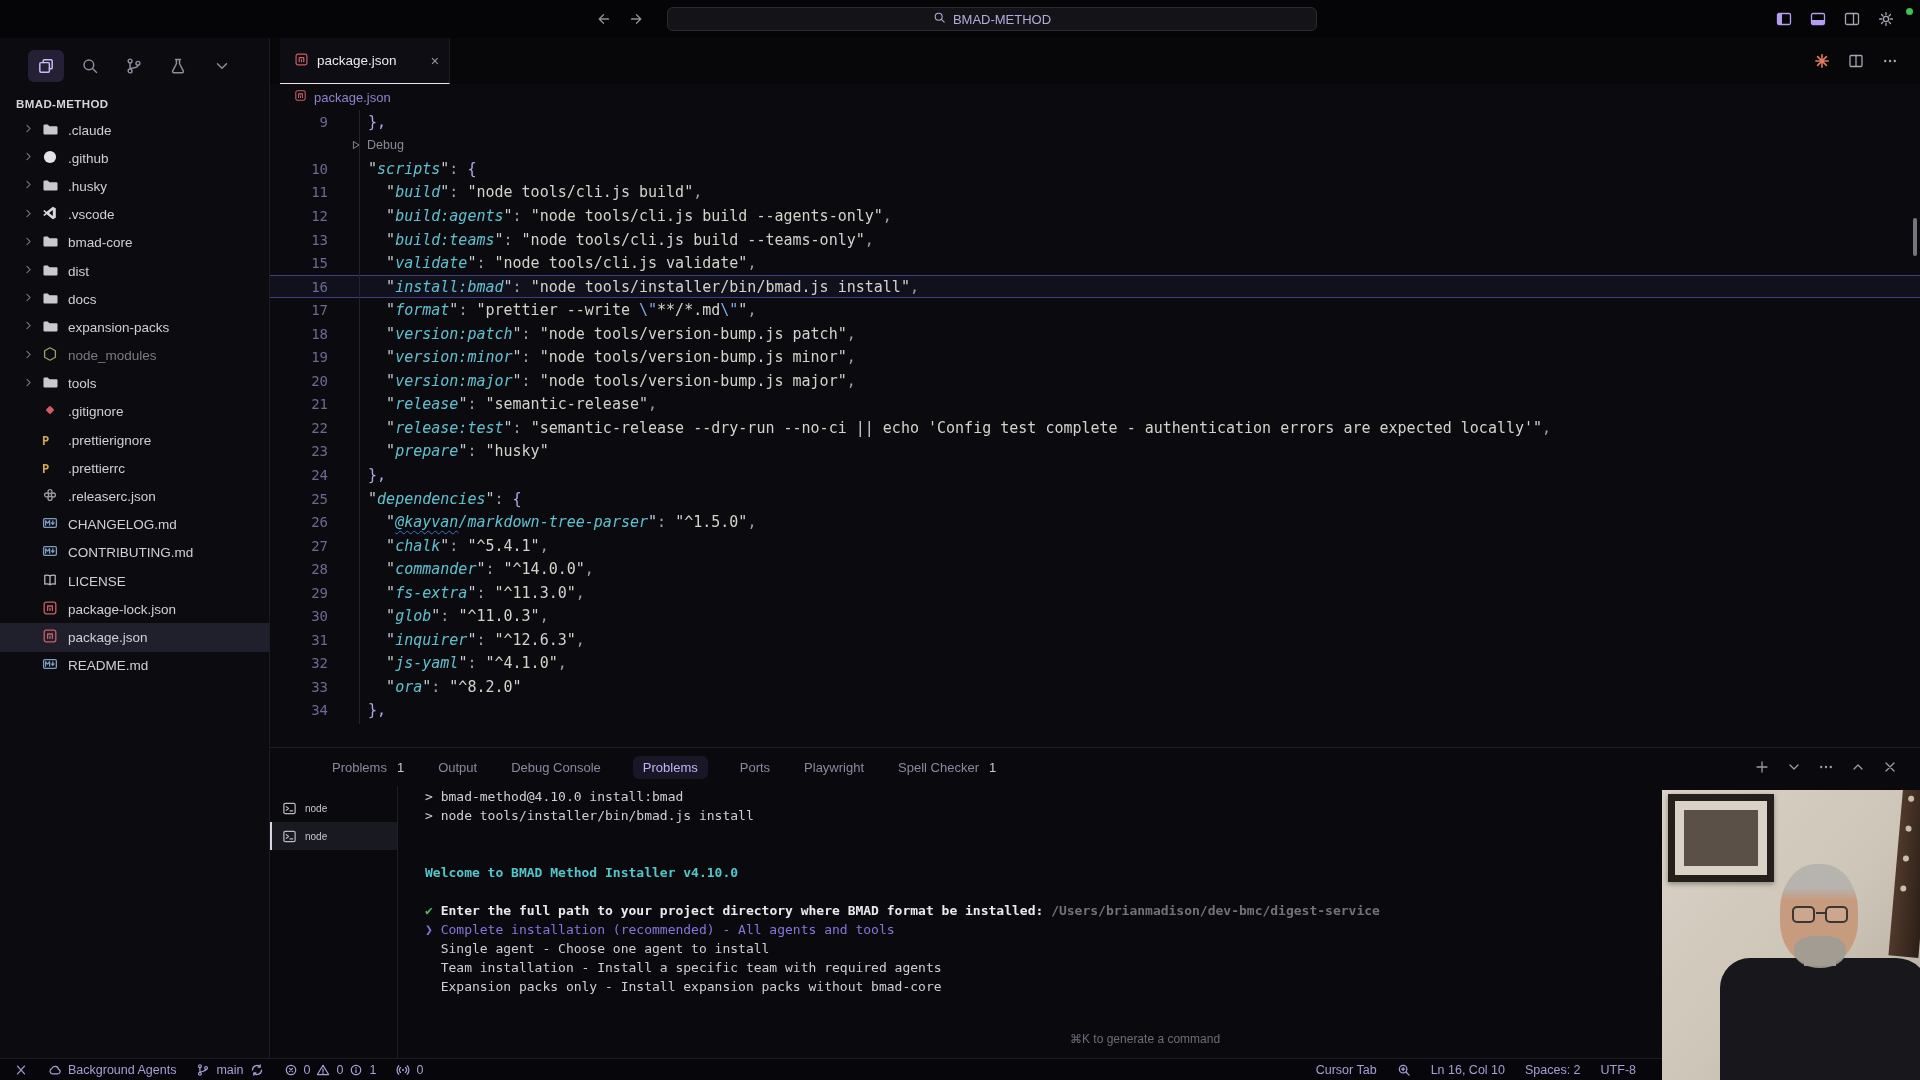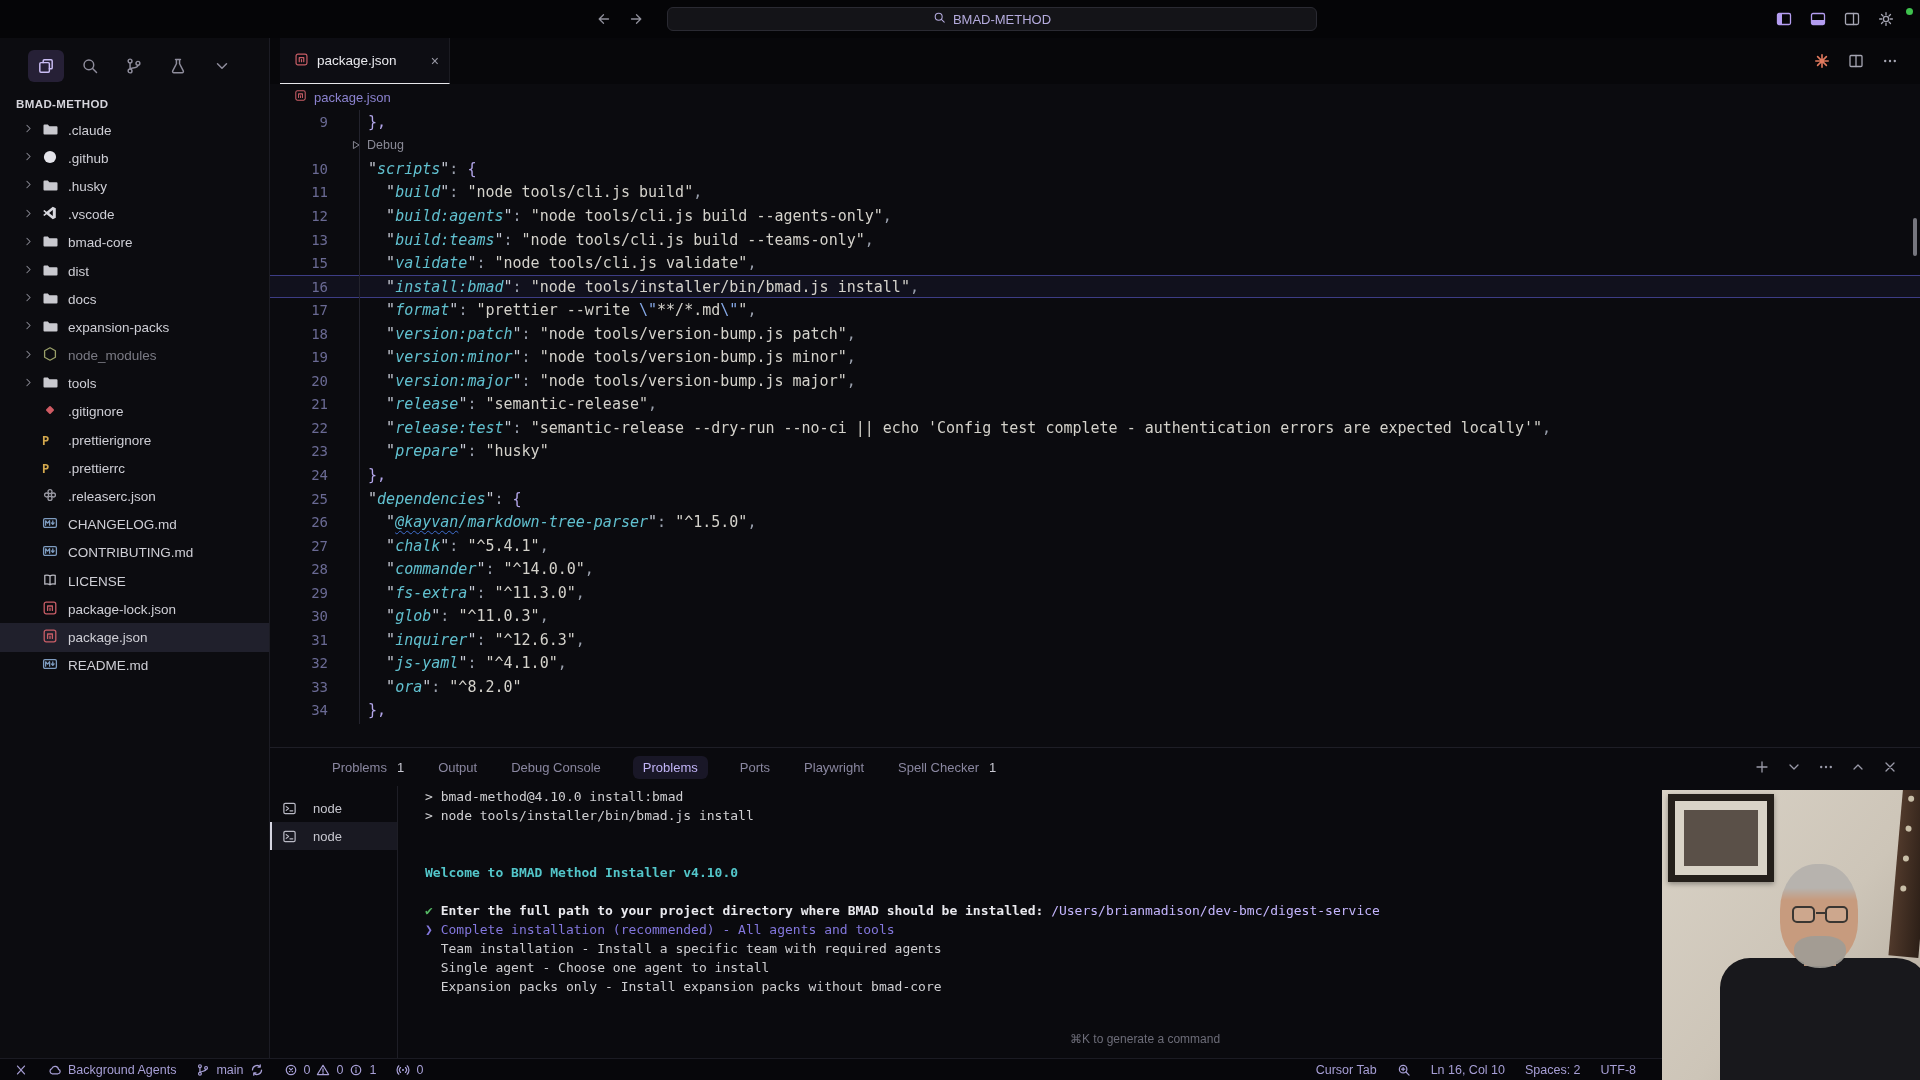--- a/index.html
+++ b/index.html
@@ -68,27 +68,27 @@
 
   
   #panel { position:absolute; left:270px; top:747px; width:1650px; height:311px; background:#0a0a0e;
            border-top:1px solid #1e1e26; }
   #panel-tabs { display:flex; align-items:center; gap:30px; height:38px; padding-left:60px; font-size:13px; color:#8a87a0; }
   .ptab { display:flex; align-items:center; gap:10px; padding:4px 2px; }
   .ptab .badge { color:#c8c8d2; }
   .ptab.on { color:#c0b3f5; background:rgba(140,120,220,.12); border-radius:6px; padding:4px 10px; }
   #panel-actions { position:absolute; right:22px; top:0; height:38px; display:flex; align-items:center; gap:16px; color:#9a9aa8; }
   #term-list { position:absolute; left:0; top:38px; width:128px; height:273px; border-right:1px solid #1e1e26; padding-top:8px; }
-  .term-item { height:28px; display:flex; align-items:center; gap:16px; padding-left:12px; color:#c6c6ce; font-size:13px; }
+  .term-item { height:28px; display:flex; align-items:center; gap:8px; padding-left:12px; color:#c6c6ce; font-size:10px; }
   .term-item.sel { background:#191922; border-left:2px solid #d6d6e2; padding-left:10px; }
   #term-out { position:absolute; left:155px; top:41px; font-family:"DejaVu Sans Mono", monospace; font-size:13px; }
   .t-row { height:19px; white-space:pre; display:block; }
   .t-t { color:#cfcfd2; } .t-cyan { color:#53c6ca; font-weight:bold; }
   .t-green { color:#55b864; font-weight:bold; } .t-bold { color:#e9e9ee; font-weight:bold; }
-  .t-path { color:#c4b5fd; } .t-dim { color:#83838e; } .t-sel { color:#8377dd; }
+  .t-path { color:#737373;font-weight:bold; } .t-dim { color:#83838e; } .t-sel { color:#8377dd; }
   #cmdk-hint { position:absolute; left:800px; top:284px; color:#6c6c78; font-size:12px; }
 
   
   #statusbar { position:absolute; left:0; top:1058px; width:1920px; height:22px; background:#07070b;
                border-top:1px solid #1b1b23; display:flex; align-items:center; justify-content:space-between;
                color:#a79fd6; font-size:12.5px; }
   #sb-left, #sb-right { display:flex; align-items:center; gap:20px; }
   #sb-left { padding-left:14px; } #sb-right { padding-right:284px; }
   .sb-item { display:flex; align-items:center; gap:6px; }
   .sb-item svg.ic { width:14px; height:14px; stroke-width:1.4; }
@@ -586,24 +586,24 @@
         <span>node</span>
       </div>
     </div>
   <div id="term-out">
       <div class="t-row"><span class="t-t">&gt; bmad-method@4.10.0 install:bmad</span></div>
       <div class="t-row"><span class="t-t">&gt; node tools/installer/bin/bmad.js install</span></div>
       <div class="t-row">&nbsp;</div>
       <div class="t-row">&nbsp;</div>
       <div class="t-row"><span class="t-cyan">Welcome to BMAD Method Installer v4.10.0</span></div>
       <div class="t-row">&nbsp;</div>
-      <div class="t-row"><span class="t-green">✔ </span><span class="t-bold">Enter the full path to your project directory where BMAD should be installed: </span><span class="t-path">/Users/brianmadison/dev-bmc/digest-service</span></div>
+      <div class="t-row"><span class="t-green">✔ </span><span class="t-bold">Enter the full path to your project directory where BMAD format be installed: </span><span class="t-path">/Users/brianmadison/dev-bmc/digest-service</span></div>
       <div class="t-row"><span class="t-sel">❯ Complete installation (recommended) - All agents and tools</span></div>
+      <div class="t-row"><span class="t-t">  Single agent - Choose one agent to install</span></div>
       <div class="t-row"><span class="t-t">  Team installation - Install a specific team with required agents</span></div>
-      <div class="t-row"><span class="t-t">  Single agent - Choose one agent to install</span></div>
       <div class="t-row"><span class="t-t">  Expansion packs only - Install expansion packs without bmad-core</span></div>
     </div>
   <div id="cmdk-hint">⌘K to generate a command</div>
 </div>
 
 <div id="statusbar">
   <div id="sb-left">
       <div class="sb-item">
         <span class="ic-w">
           <svg class="ic" viewBox="0 0 16 16">

